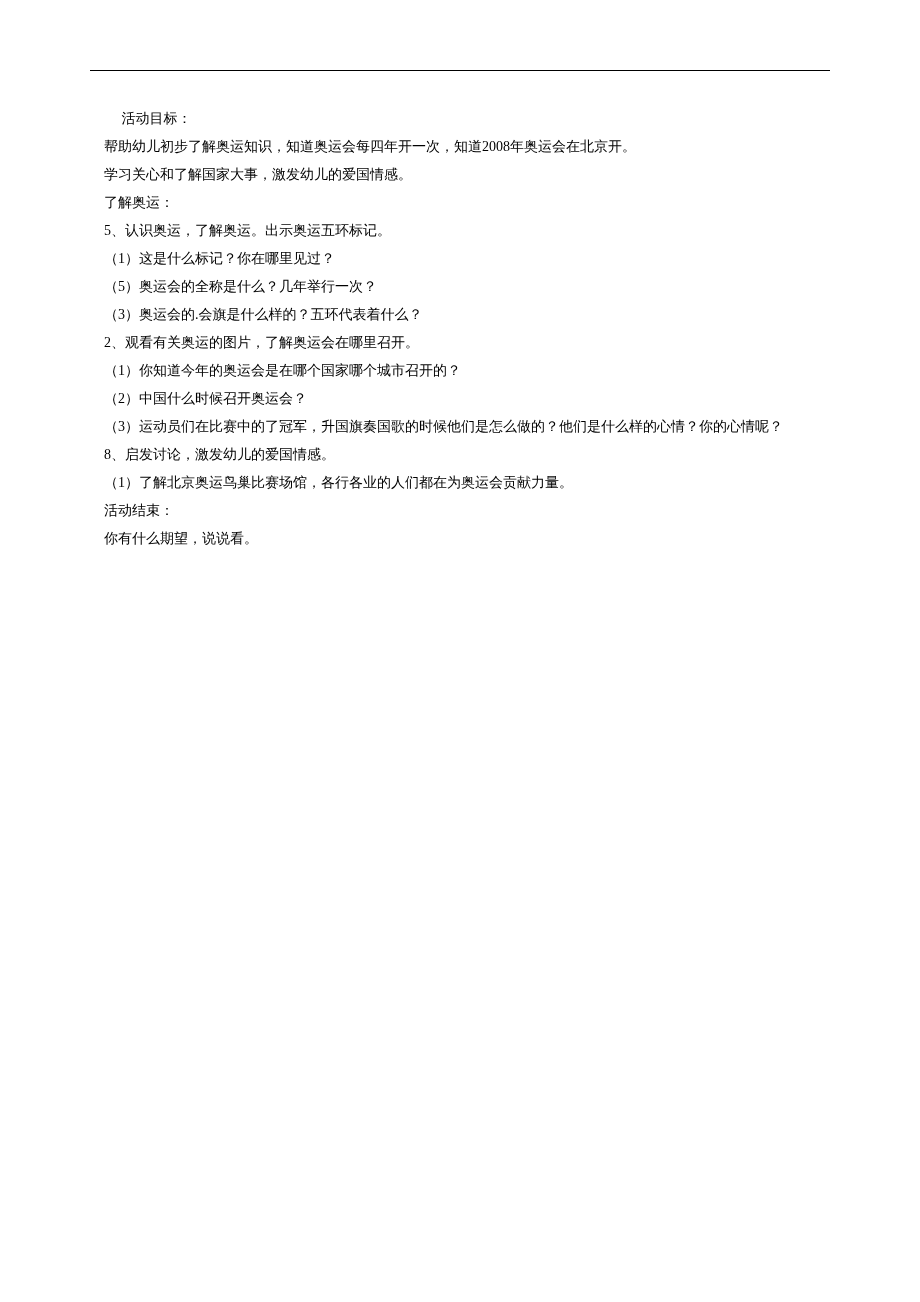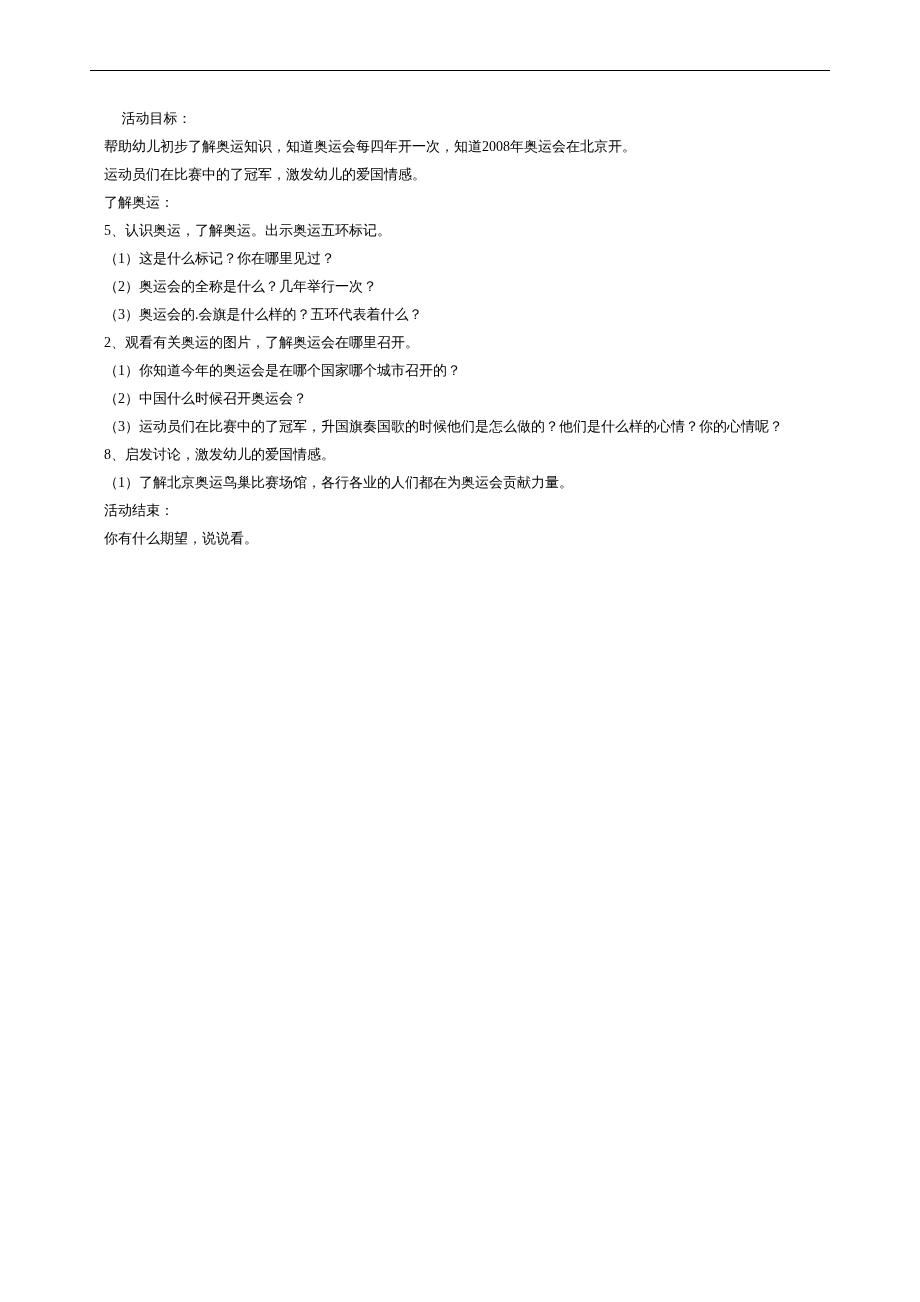--- a/index.html
+++ b/index.html
@@ -29,25 +29,25 @@
   .indent-0 { padding-left: 1em; }
 </style>
 </head>
 <body>
 
 <div class="page">
   <hr class="hr-line">
   <div id="content">
       <div class="line indent-1"> 活动目标：</div>
       <div class="line indent-0">帮助幼儿初步了解奥运知识，知道奥运会每四年开一次，知道2008年奥运会在北京开。</div>
-      <div class="line indent-0">运动员们在比赛中的了冠军，激发幼儿的爱国情感。</div>
+      <div class="line indent-0">学习关心和了解国家大事，激发幼儿的爱国情感。</div>
       <div class="line indent-0">了解奥运：</div>
       <div class="line indent-0">5、认识奥运，了解奥运。出示奥运五环标记。</div>
       <div class="line indent-0">（1）这是什么标记？你在哪里见过？</div>
-      <div class="line indent-0">（2）奥运会的全称是什么？几年举行一次？</div>
+      <div class="line indent-0">（5）奥运会的全称是什么？几年举行一次？</div>
       <div class="line indent-0">（3）奥运会的.会旗是什么样的？五环代表着什么？</div>
       <div class="line indent-0">2、观看有关奥运的图片，了解奥运会在哪里召开。</div>
       <div class="line indent-0">（1）你知道今年的奥运会是在哪个国家哪个城市召开的？</div>
       <div class="line indent-0">（2）中国什么时候召开奥运会？</div>
       <div class="line indent-0">（3）运动员们在比赛中的了冠军，升国旗奏国歌的时候他们是怎么做的？他们是什么样的心情？你的心情呢？</div>
       <div class="line indent-0">8、启发讨论，激发幼儿的爱国情感。</div>
       <div class="line indent-0">（1）了解北京奥运鸟巢比赛场馆，各行各业的人们都在为奥运会贡献力量。</div>
       <div class="line indent-0">活动结束：</div>
       <div class="line indent-0">你有什么期望，说说看。</div>
     </div>

